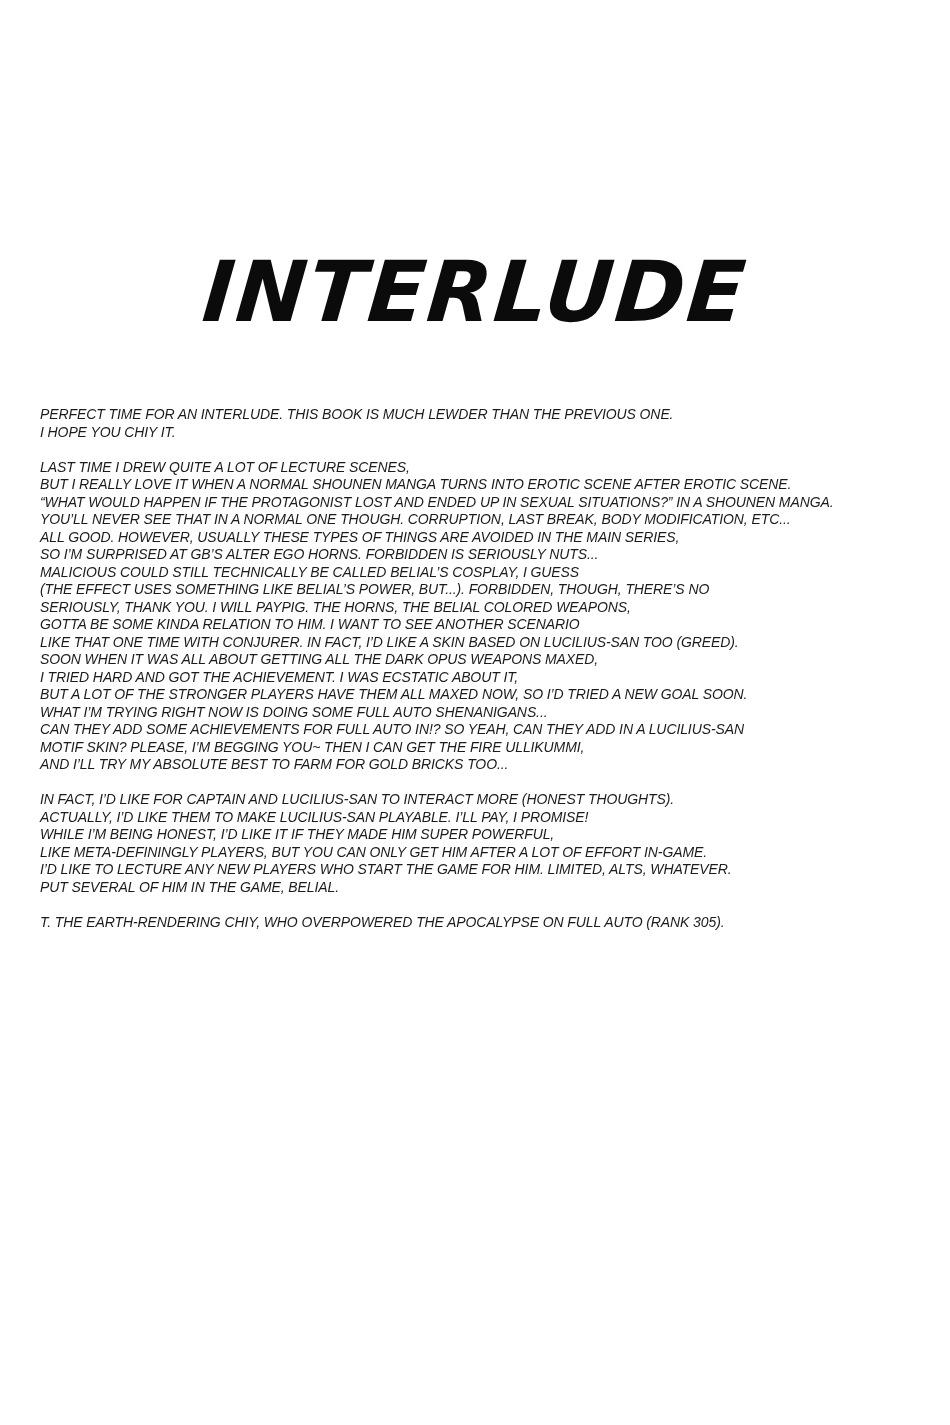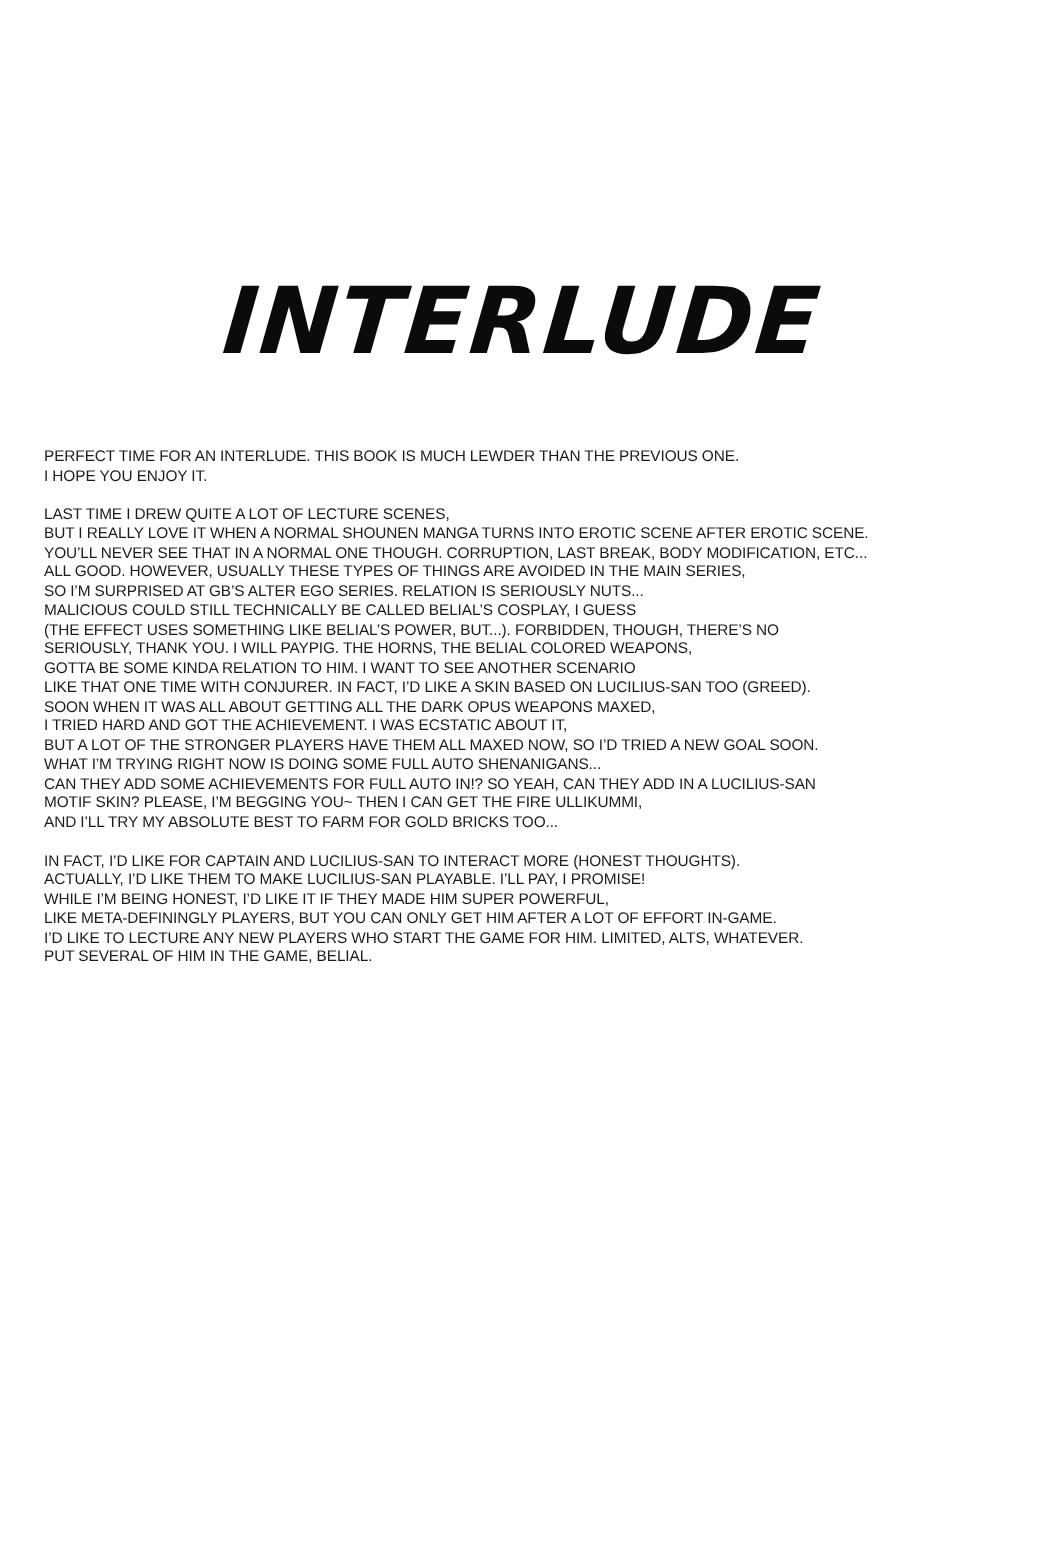--- a/index.html
+++ b/index.html
@@ -40,44 +40,46 @@
   .afterword-body {
     position: absolute;
     top: 406px;
     left: 40px;
     width: 905px;
     color: var(--text, #1b1b1b);
     font-size: 14px;
     line-height: 17.5px;
     letter-spacing: -0.1px;
     white-space: nowrap;
+    font-style: italic;
   }
   .paragraph + .paragraph {
     margin-top: 17.5px;
   }
   .line {
     height: 17.5px;
   }
 </style>
 </head>
 <body>
 
 <div class="page">
   <div class="title">INTERLUDE</div>
   <div class="afterword-body">
       <div class="paragraph">
         <div class="line">PERFECT TIME FOR AN INTERLUDE. THIS BOOK IS MUCH LEWDER THAN THE PREVIOUS ONE.</div>
-        <div class="line">I HOPE YOU ENJOY IT.</div>
+        <div class="line">I HOPE YOU CHIY IT.</div>
       </div>
       <div class="paragraph">
         <div class="line">LAST TIME I DREW QUITE A LOT OF LECTURE SCENES,</div>
         <div class="line">BUT I REALLY LOVE IT WHEN A NORMAL SHOUNEN MANGA TURNS INTO EROTIC SCENE AFTER EROTIC SCENE.</div>
+        <div class="line">“WHAT WOULD HAPPEN IF THE PROTAGONIST LOST AND ENDED UP IN SEXUAL SITUATIONS?” IN A SHOUNEN MANGA.</div>
         <div class="line">YOU’LL NEVER SEE THAT IN A NORMAL ONE THOUGH. CORRUPTION, LAST BREAK, BODY MODIFICATION, ETC...</div>
         <div class="line">ALL GOOD. HOWEVER, USUALLY THESE TYPES OF THINGS ARE AVOIDED IN THE MAIN SERIES,</div>
-        <div class="line">SO I’M SURPRISED AT GB’S ALTER EGO SERIES. RELATION IS SERIOUSLY NUTS...</div>
+        <div class="line">SO I’M SURPRISED AT GB’S ALTER EGO HORNS. FORBIDDEN IS SERIOUSLY NUTS...</div>
         <div class="line">MALICIOUS COULD STILL TECHNICALLY BE CALLED BELIAL’S COSPLAY, I GUESS</div>
         <div class="line">(THE EFFECT USES SOMETHING LIKE BELIAL’S POWER, BUT...). FORBIDDEN, THOUGH, THERE’S NO</div>
         <div class="line">SERIOUSLY, THANK YOU. I WILL PAYPIG. THE HORNS, THE BELIAL COLORED WEAPONS,</div>
         <div class="line">GOTTA BE SOME KINDA RELATION TO HIM. I WANT TO SEE ANOTHER SCENARIO</div>
         <div class="line">LIKE THAT ONE TIME WITH CONJURER. IN FACT, I’D LIKE A SKIN BASED ON LUCILIUS-SAN TOO (GREED).</div>
         <div class="line">SOON WHEN IT WAS ALL ABOUT GETTING ALL THE DARK OPUS WEAPONS MAXED,</div>
         <div class="line">I TRIED HARD AND GOT THE ACHIEVEMENT. I WAS ECSTATIC ABOUT IT,</div>
         <div class="line">BUT A LOT OF THE STRONGER PLAYERS HAVE THEM ALL MAXED NOW, SO I’D TRIED A NEW GOAL SOON.</div>
         <div class="line">WHAT I’M TRYING RIGHT NOW IS DOING SOME FULL AUTO SHENANIGANS...</div>
         <div class="line">CAN THEY ADD SOME ACHIEVEMENTS FOR FULL AUTO IN!? SO YEAH, CAN THEY ADD IN A LUCILIUS-SAN</div>
@@ -85,14 +87,17 @@
         <div class="line">AND I’LL TRY MY ABSOLUTE BEST TO FARM FOR GOLD BRICKS TOO...</div>
       </div>
       <div class="paragraph">
         <div class="line">IN FACT, I’D LIKE FOR CAPTAIN AND LUCILIUS-SAN TO INTERACT MORE (HONEST THOUGHTS).</div>
         <div class="line">ACTUALLY, I’D LIKE THEM TO MAKE LUCILIUS-SAN PLAYABLE. I’LL PAY, I PROMISE!</div>
         <div class="line">WHILE I’M BEING HONEST, I’D LIKE IT IF THEY MADE HIM SUPER POWERFUL,</div>
         <div class="line">LIKE META-DEFININGLY PLAYERS, BUT YOU CAN ONLY GET HIM AFTER A LOT OF EFFORT IN-GAME.</div>
         <div class="line">I’D LIKE TO LECTURE ANY NEW PLAYERS WHO START THE GAME FOR HIM. LIMITED, ALTS, WHATEVER.</div>
         <div class="line">PUT SEVERAL OF HIM IN THE GAME, BELIAL.</div>
       </div>
+      <div class="paragraph">
+        <div class="line">T. THE EARTH-RENDERING CHIY, WHO OVERPOWERED THE APOCALYPSE ON FULL AUTO (RANK 305).</div>
+      </div>
     </div>
 </div>
 
 </body></html>

